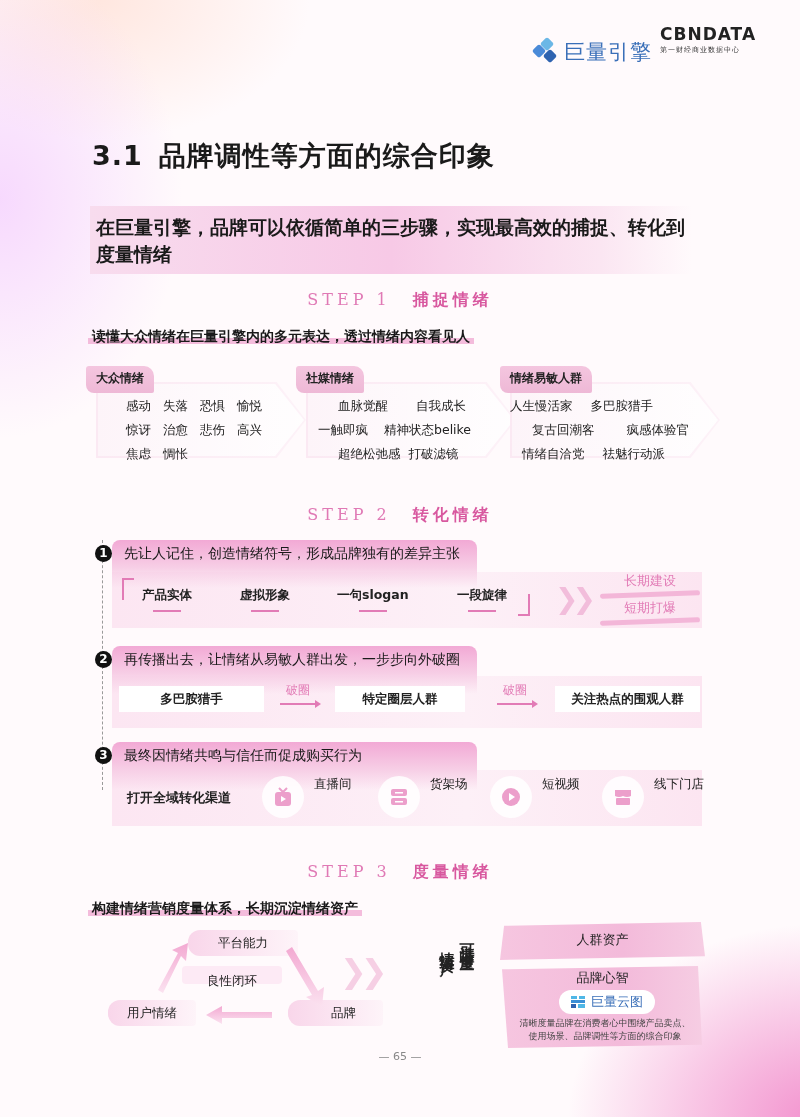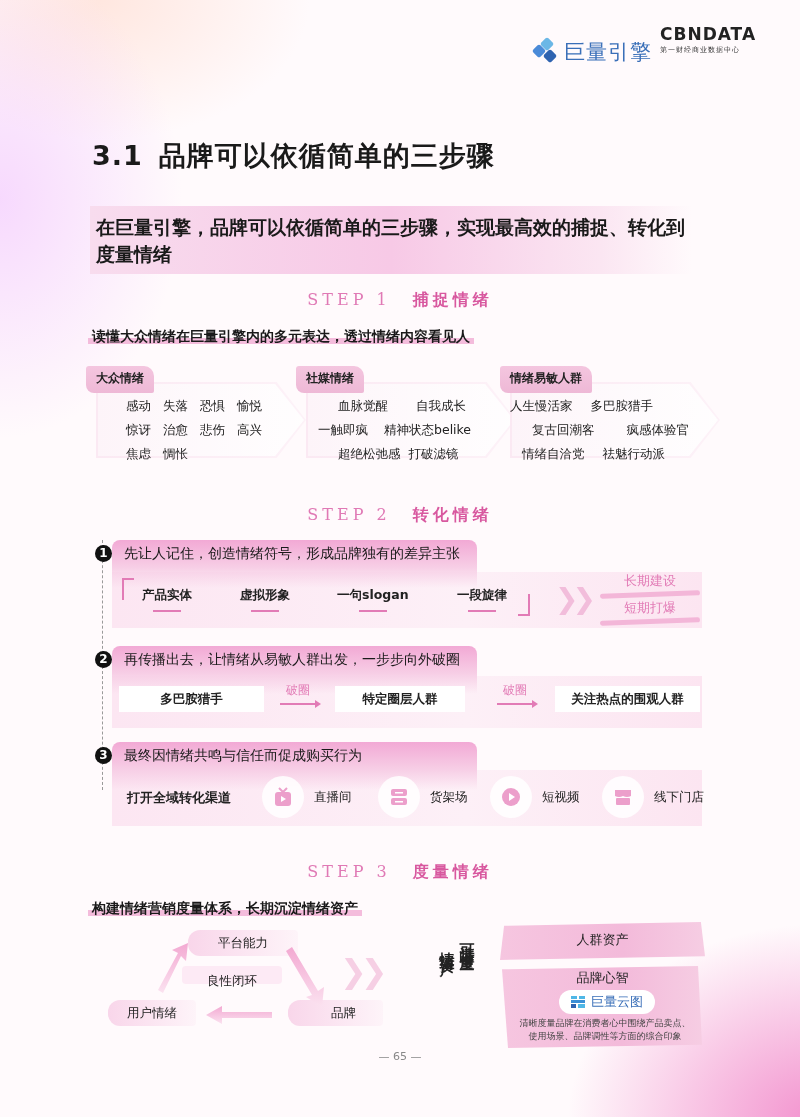--- a/index.html
+++ b/index.html
@@ -88,21 +88,21 @@
   .swoosh-bar { height: 5px; background: #f3b6d8; border-radius: 3px; transform: rotate(-2deg); }
 
   .s2r2 { top: 676px; height: 52px; }
   .box { top: 686px; height: 26px; background: #fff; font-size: 12.5px; font-weight: bold; text-align: center; line-height: 26px; }
   .arrow-lbl { top: 682px; font-size: 12px; color: #e27bb6; text-align: center; width: 40px; }
   .arrow-line { top: 703px; height: 2px; background: #e27bb6; width: 36px; }
   .arrow-line::after { content: ""; position: absolute; right: -5px; top: -3px; border-left: 6px solid #e27bb6; border-top: 4px solid transparent; border-bottom: 4px solid transparent; }
 
   .s2r3 { top: 770px; height: 56px; }
   .chan-lbl { left: 127px; top: 789px; font-size: 13px; font-weight: bold; }
-  .chan { top: 776px; display: flex; align-items: center; gap: 10px; font-size: 12.5px; }
+  .chan { top: 776px; display: flex; align-items: flex-start; gap: 10px; font-size: 12.5px; }
   .chan .ic { width: 42px; height: 42px; border-radius: 50%; background: rgba(255,255,255,0.85); display: flex; align-items: center; justify-content: center; }
 
   
   .cyc-box { height: 26px; font-size: 12.5px; text-align: center; line-height: 26px;
     background: linear-gradient(90deg, rgba(248,210,232,0.9), rgba(253,240,247,0.6)); border-radius: 12px 4px 4px 12px; }
   .vtext { font-family: "DejaVu Serif", "Liberation Serif", serif; font-size: 15px; font-weight: bold; writing-mode: vertical-rl; letter-spacing: 3px; color: #222; }
   .brush { background: linear-gradient(90deg, #f6c6e0, #f3bada 60%, #f6cde3); }
   .yt-badge { background: #fff; border-radius: 12px; padding: 3px 12px; display: flex; align-items: center; gap: 6px; font-size: 13px; color: #3a6fb8; }
 
   .pageno { left: 0; width: 800px; top: 1050px; text-align: center; font-size: 11px; color: #888; }
@@ -117,21 +117,21 @@
     <span style="left:13px;top:13px;background:#2f63b0"></span>
   </div>
   <span class="txt">巨量引擎</span>
 </div>
 <div class="abs logo-cbn">
   <div class="big">CBNDATA</div>
   <div class="small">第一财经商业数据中心</div>
 </div>
 
 <div class="abs title">
-  <span class="num">3.1</span><span>品牌可以依循简单的三步骤</span>
+  <span class="num">3.1</span><span>品牌调性等方面的综合印象</span>
 </div>
 
 <div class="abs intro">
   <div>在巨量引擎，品牌可以依循简单的三步骤，实现最高效的捕捉、转化到</div>
   <div>度量情绪</div>
 </div>
 
 <div class="abs step-head" style="top:290px">
   <span class="en">STEP 1</span><span class="cn">捕捉情绪</span>
 </div>

